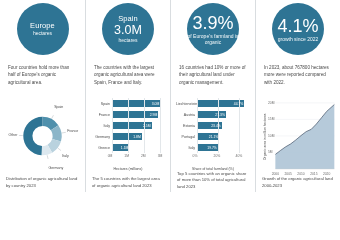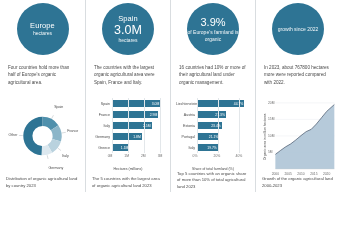--- a/index.html
+++ b/index.html
@@ -16,21 +16,21 @@
 
   .circle{
     width:52px;height:52px;border-radius:50%;
     background:#2e7494;color:#ffffff;
     display:flex;flex-direction:column;align-items:center;justify-content:center;
     text-align:center;line-height:1.02;flex:0 0 auto;
   }
   .circle .c-top{font-size:7.5px;font-weight:400;letter-spacing:.1px;}
   .circle .c-big{font-size:12.5px;font-weight:400;margin-top:1px;}
   .circle .c-sub{font-size:5px;font-weight:400;margin-top:1.5px;opacity:.95;}
-  .circle.stacked .c-big{font-size:11px;}
+  .circle.stacked .c-big{font-size:18px;}
   .circle.stacked .c-sub{font-size:5px;line-height:1.25;margin-top:1px;}
 
   .blurb{
     margin-top:9px;font-size:4.6px;line-height:1.62;color:#4a4a4a;
     text-align:left;width:100%;padding:0 2px;box-sizing:border-box;
   }
 
   
   .bot-row{display:flex;height:96px;width:340px;}
   .bot-cell{flex:1 1 25%;position:relative;display:flex;flex-direction:column;box-sizing:border-box;padding:2px 5px 3px 5px;}
@@ -91,20 +91,21 @@
     <div class="top-cell">
       <div class="circle stacked">
         <div class="c-big">3.9%</div>
         <div class="c-sub">of Europe's farmland is organic</div>
       </div>
       <div class="blurb">16 countries had 10% or more of their agricultural land under organic management.</div>
     </div>
 
     <div class="top-cell">
       <div class="circle stacked">
+        <div class="c-big">4.1%</div>
         <div class="c-sub">growth since 2022</div>
       </div>
       <div class="blurb">In 2023, about 767800 hectares more were reported compared with 2022.</div>
     </div>
   </div>
 
   <div class="bot-row">
 
     <div class="bot-cell">
       <div class="chart-area">

